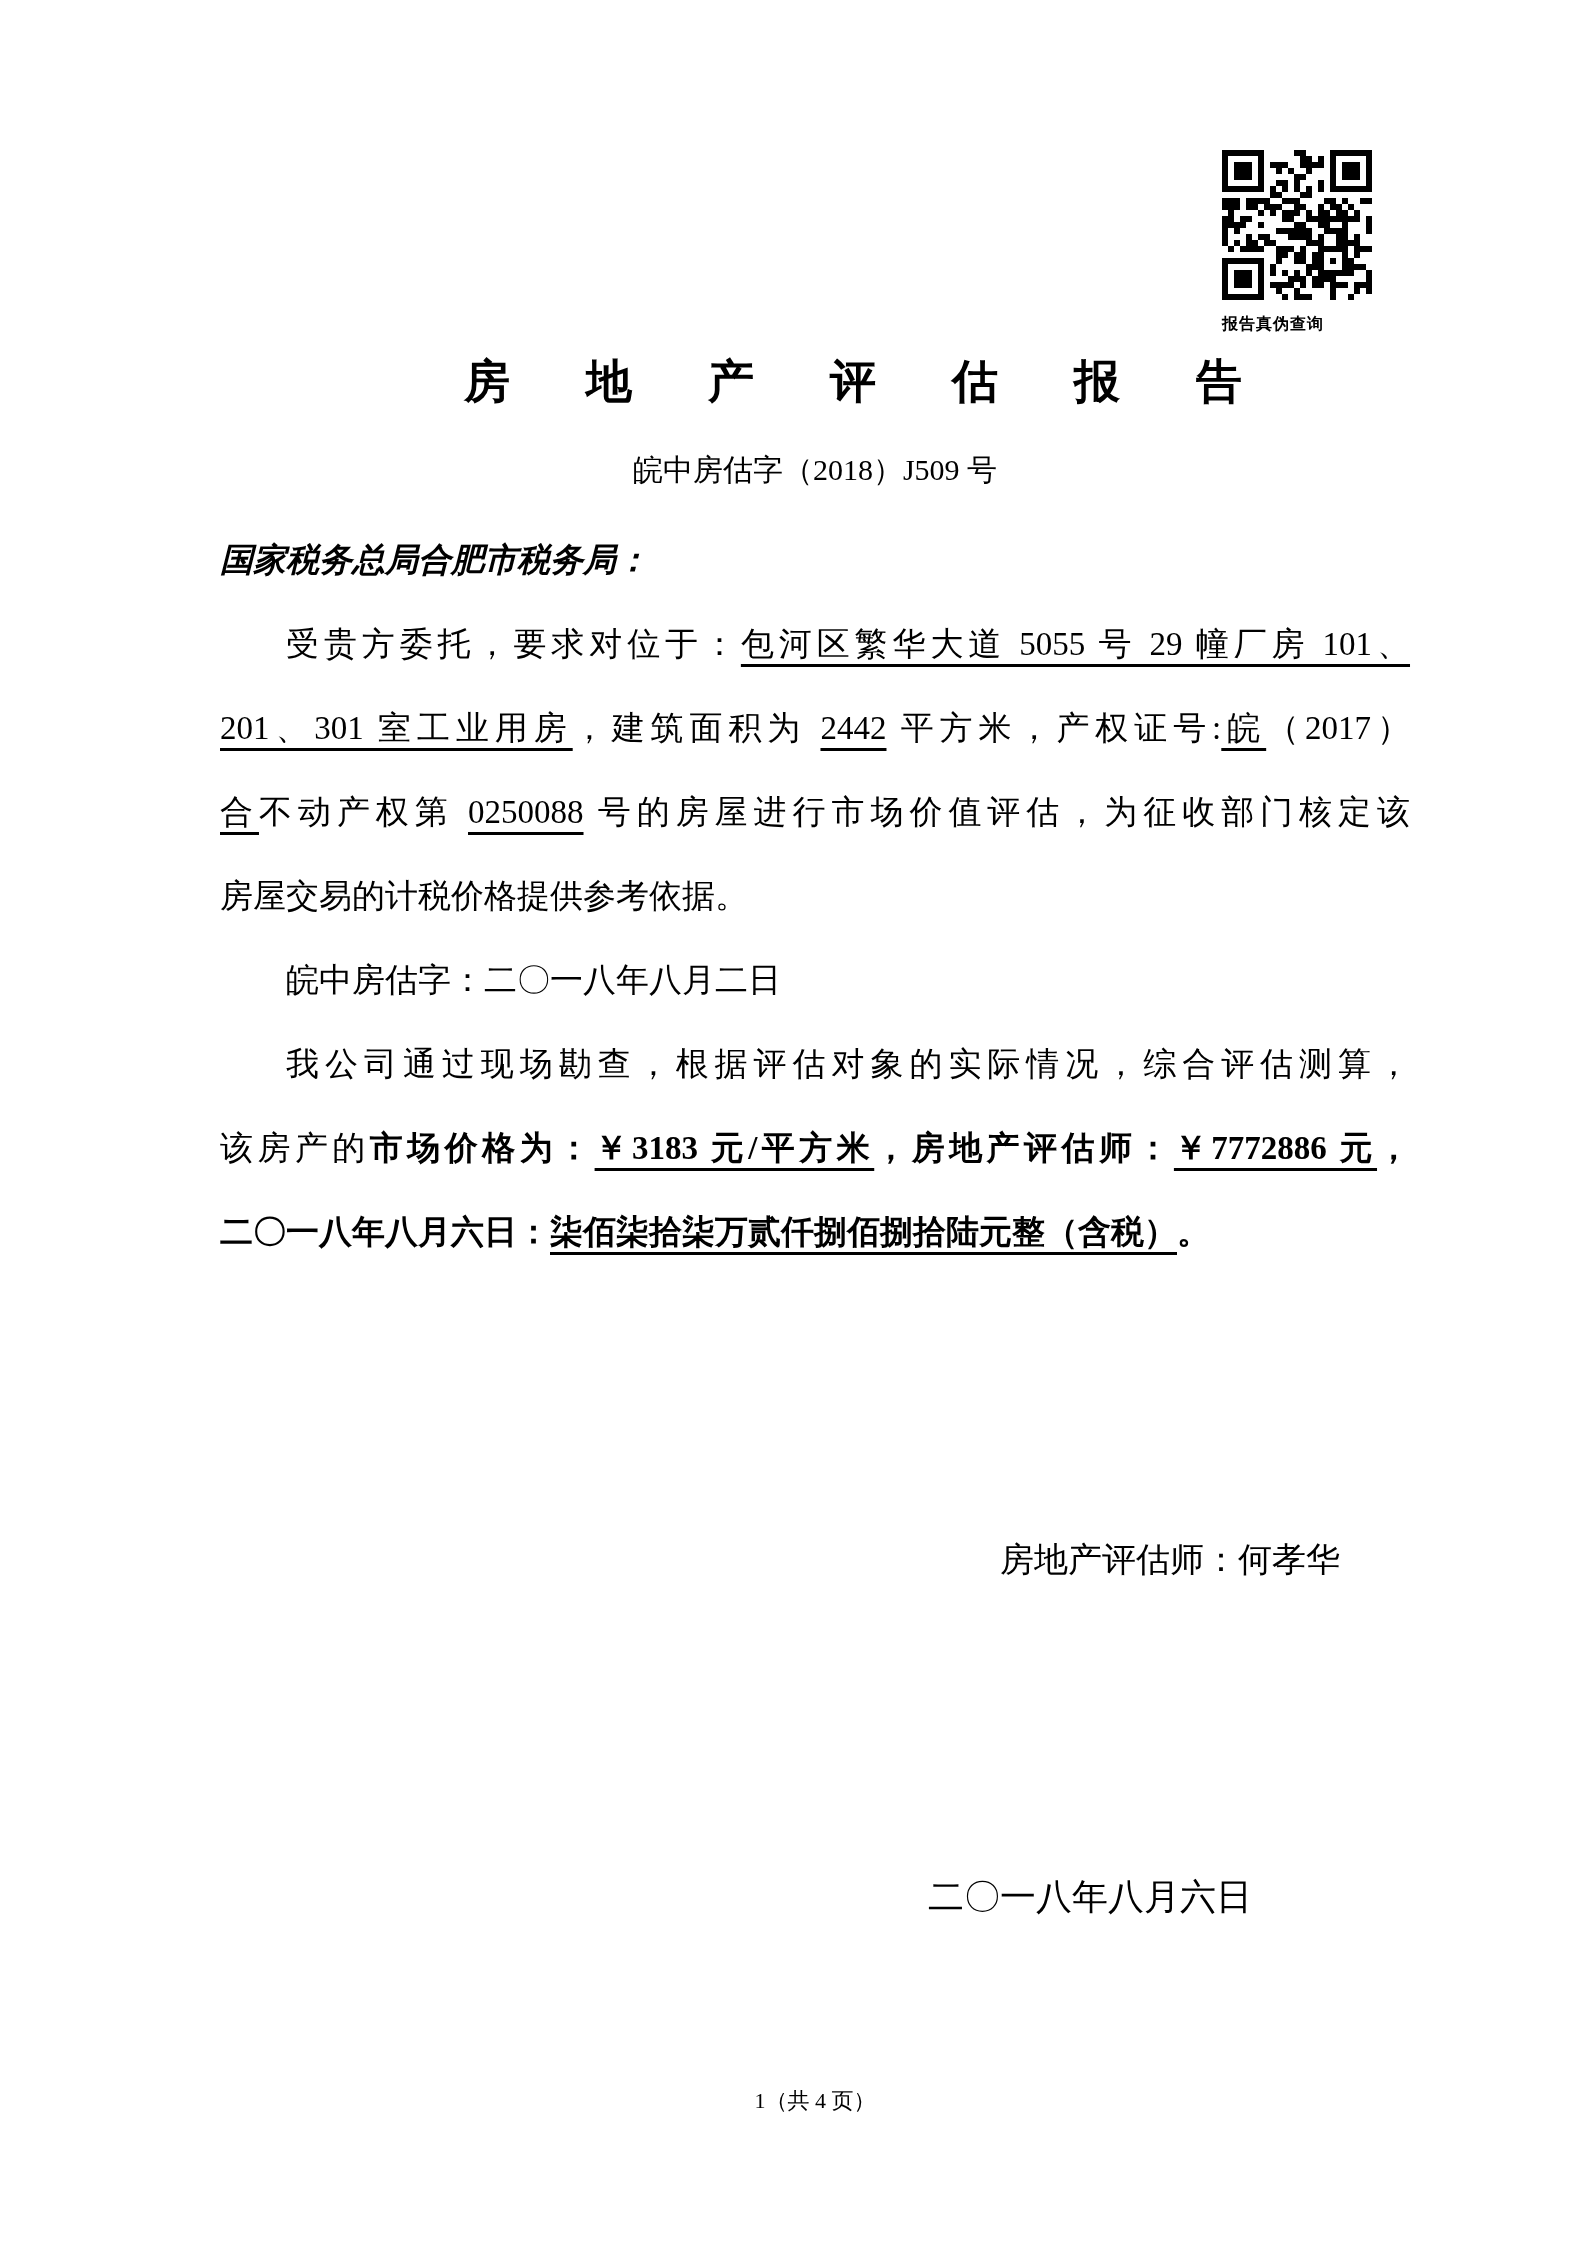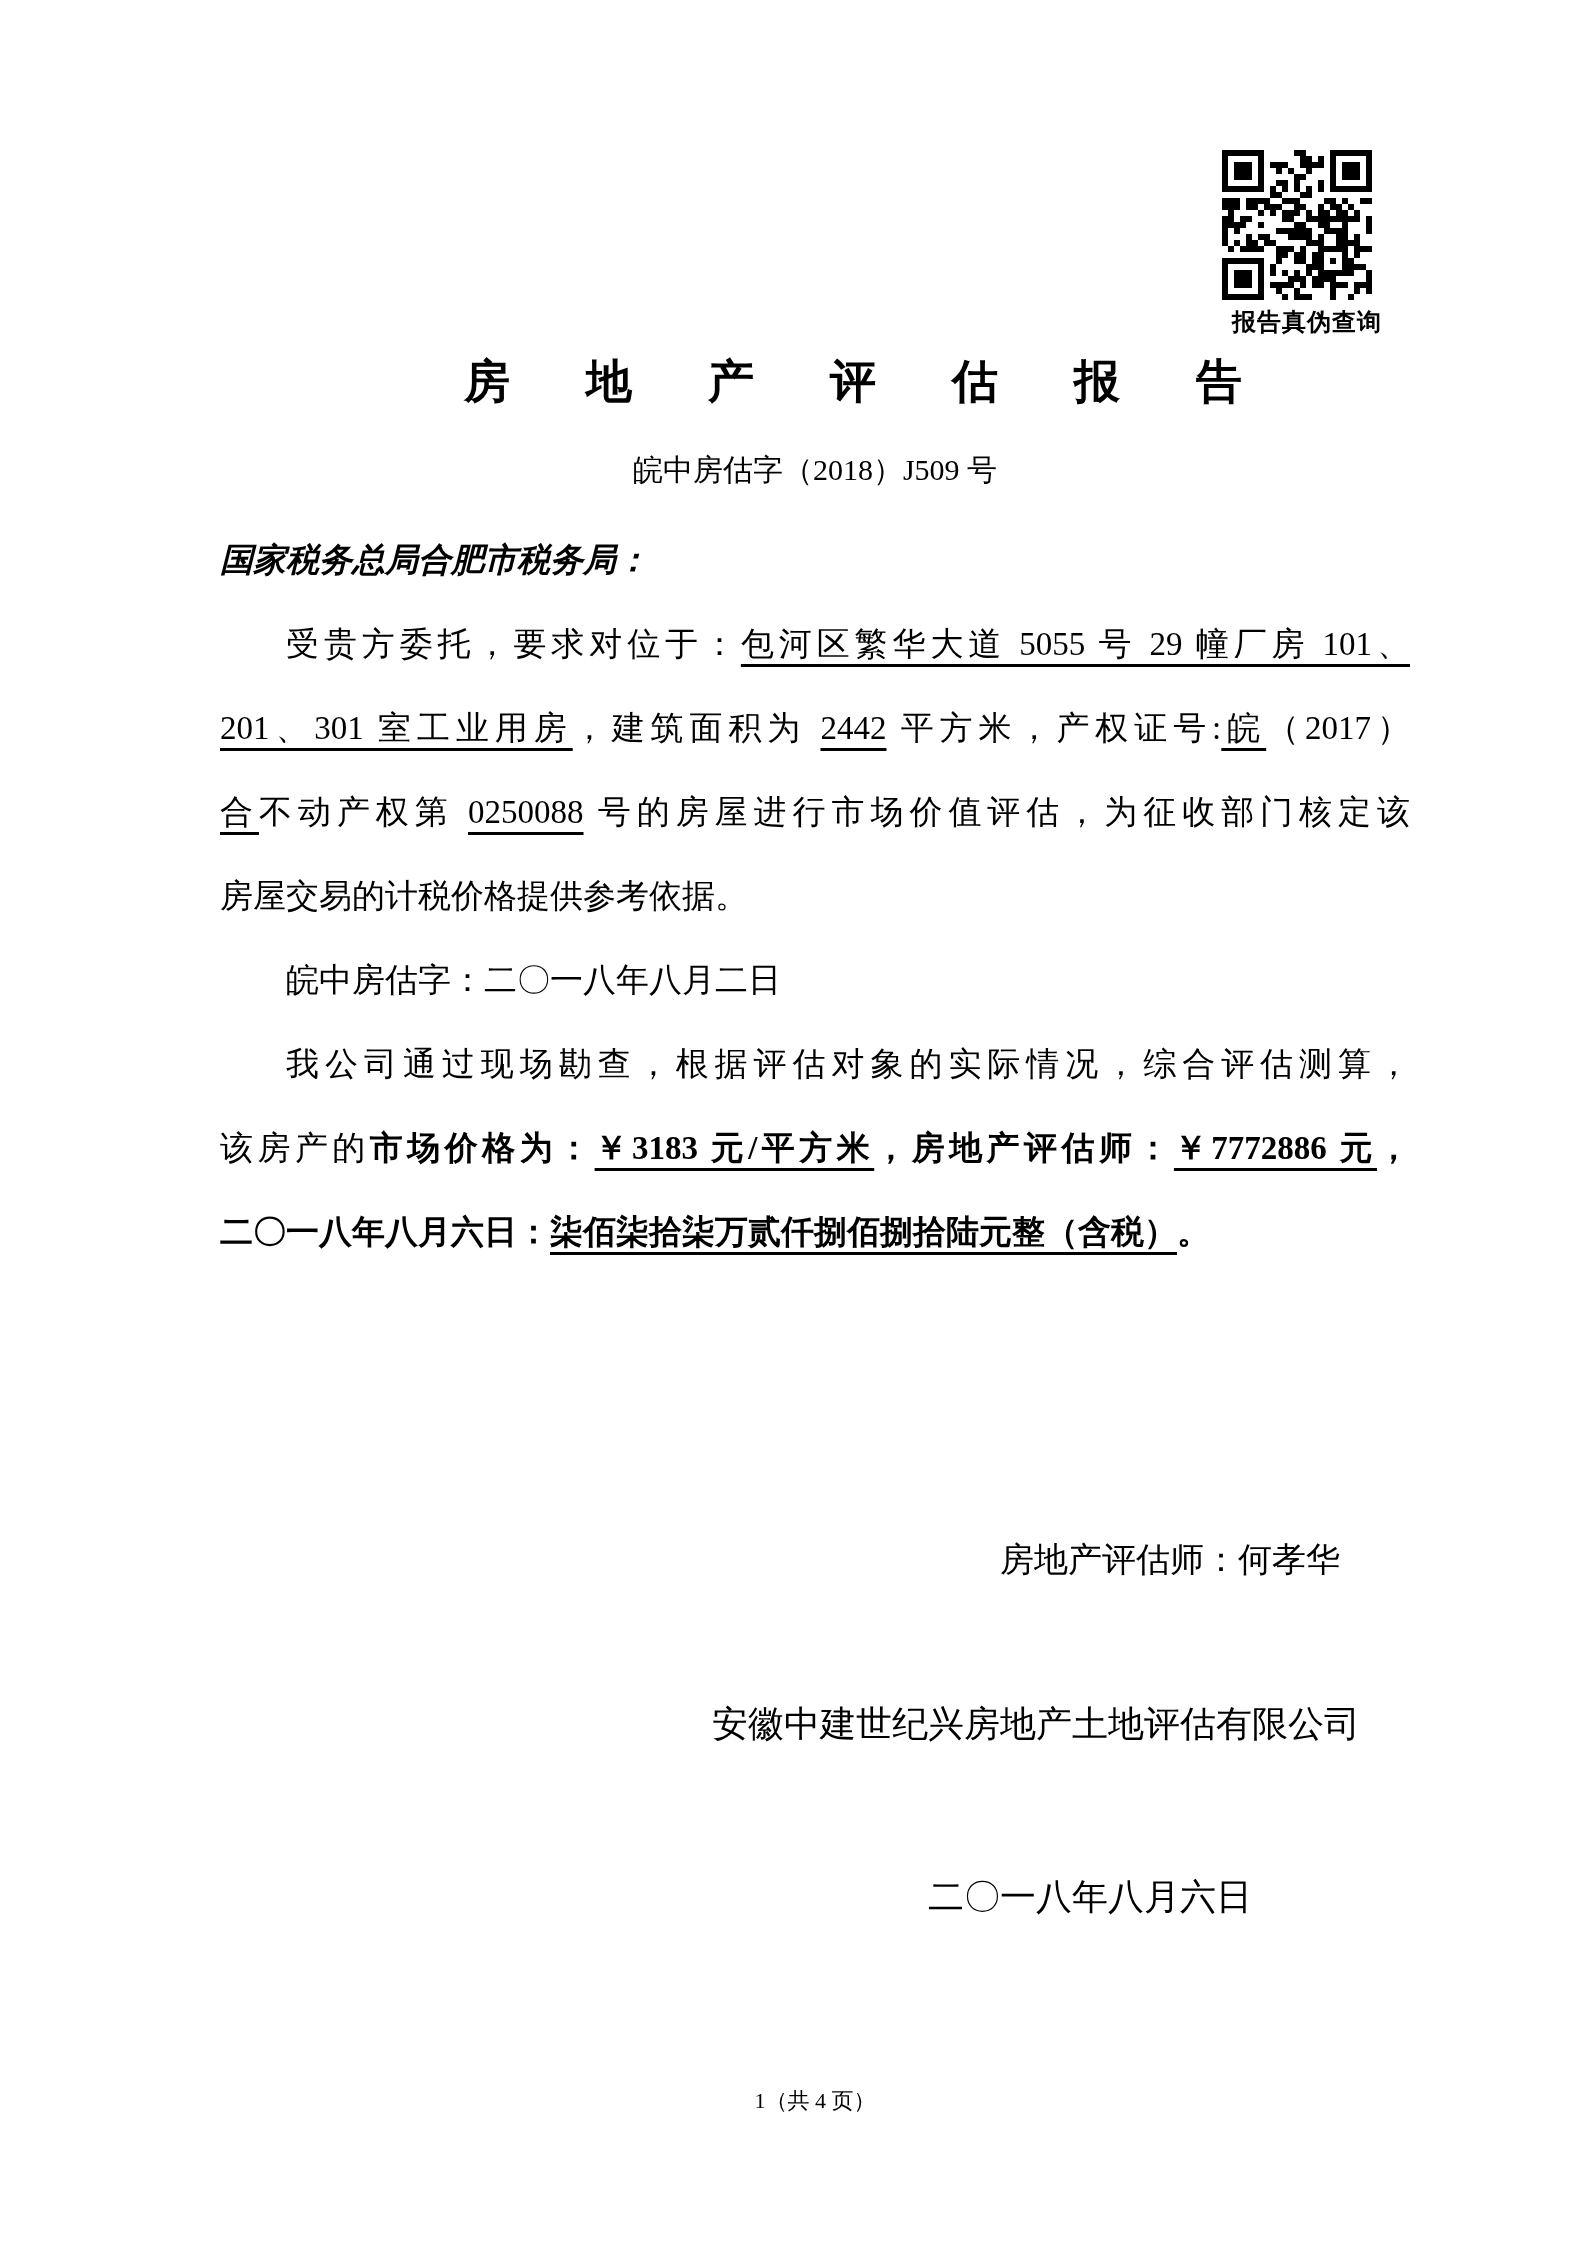--- a/index.html
+++ b/index.html
@@ -7,21 +7,21 @@
     width:1587px;height:2245px;position:relative;background:#ffffff;color:#000000;
     font-family:"Liberation Serif","DejaVu Serif",serif;
   }
   .page{position:absolute;inset:0;background:#fff;overflow:hidden;}
 
   
   .qr-wrap{position:absolute;left:1222px;top:150px;width:160px;}
   .qr-grid{width:150px;height:150px;display:grid;grid-template-columns:repeat(25,1fr);grid-template-rows:repeat(25,1fr);}
   .qr-grid span{display:block;width:100%;height:100%;}
   .qr-grid span.d{background:#000;}
-  .qr-caption{margin-top:6px;width:160px;text-align:right;font-weight:700;font-size:24px;letter-spacing:1px;}
+  .qr-caption{margin-top:14px;width:160px;text-align:left;font-weight:700;font-size:16px;letter-spacing:1px;}
 
   
   .centered{position:absolute;left:220px;width:1190px;text-align:center;}
   .doc-title{top:352px;font-size:46px;font-weight:700;letter-spacing:76px;padding-left:76px;line-height:60px;}
   .doc-number{top:448px;font-size:30px;line-height:44px;}
 
   
   .body-block{position:absolute;left:220px;top:518px;width:1190px;font-size:33px;}
   .line{height:84px;line-height:84px;white-space:nowrap;}
   .line.fill{text-align:justify;text-align-last:justify;}
@@ -688,18 +688,17 @@
         <div class="line"><span>房屋交易的计税价格提供参考依据。</span></div>
         <div class="line indent"><span>皖中房估字：二〇一八年八月二日</span></div>
         <div class="line fill indent"><span>我公司通过现场勘查，根据评估对象的实际情况，综合评估测算，</span></div>
         <div class="line fill"><span>该房产的</span><span class="b">市场价格为：</span><span class="b u">￥3183 元/平方米</span><span class="b">，房地产评估师：</span><span class="b u">￥7772886 元</span><span class="b">，</span></div>
         <div class="line"><span class="b">二〇一八年八月六日：</span><span class="b u">柒佰柒拾柒万贰仟捌佰捌拾陆元整（含税）</span><span class="b">。</span></div>
       </div>
   </div>
 
   <div class="sig sig2">房地产评估师：何孝华</div>
 
-  <div class="company">安徽中建世纪兴房地产土地评估有限公司</div>
   <div class="report-date">二〇一八年八月六日</div>
 
   <div class="footer">1（共 4 页）</div>
 
 </div>
 
 </body></html>

